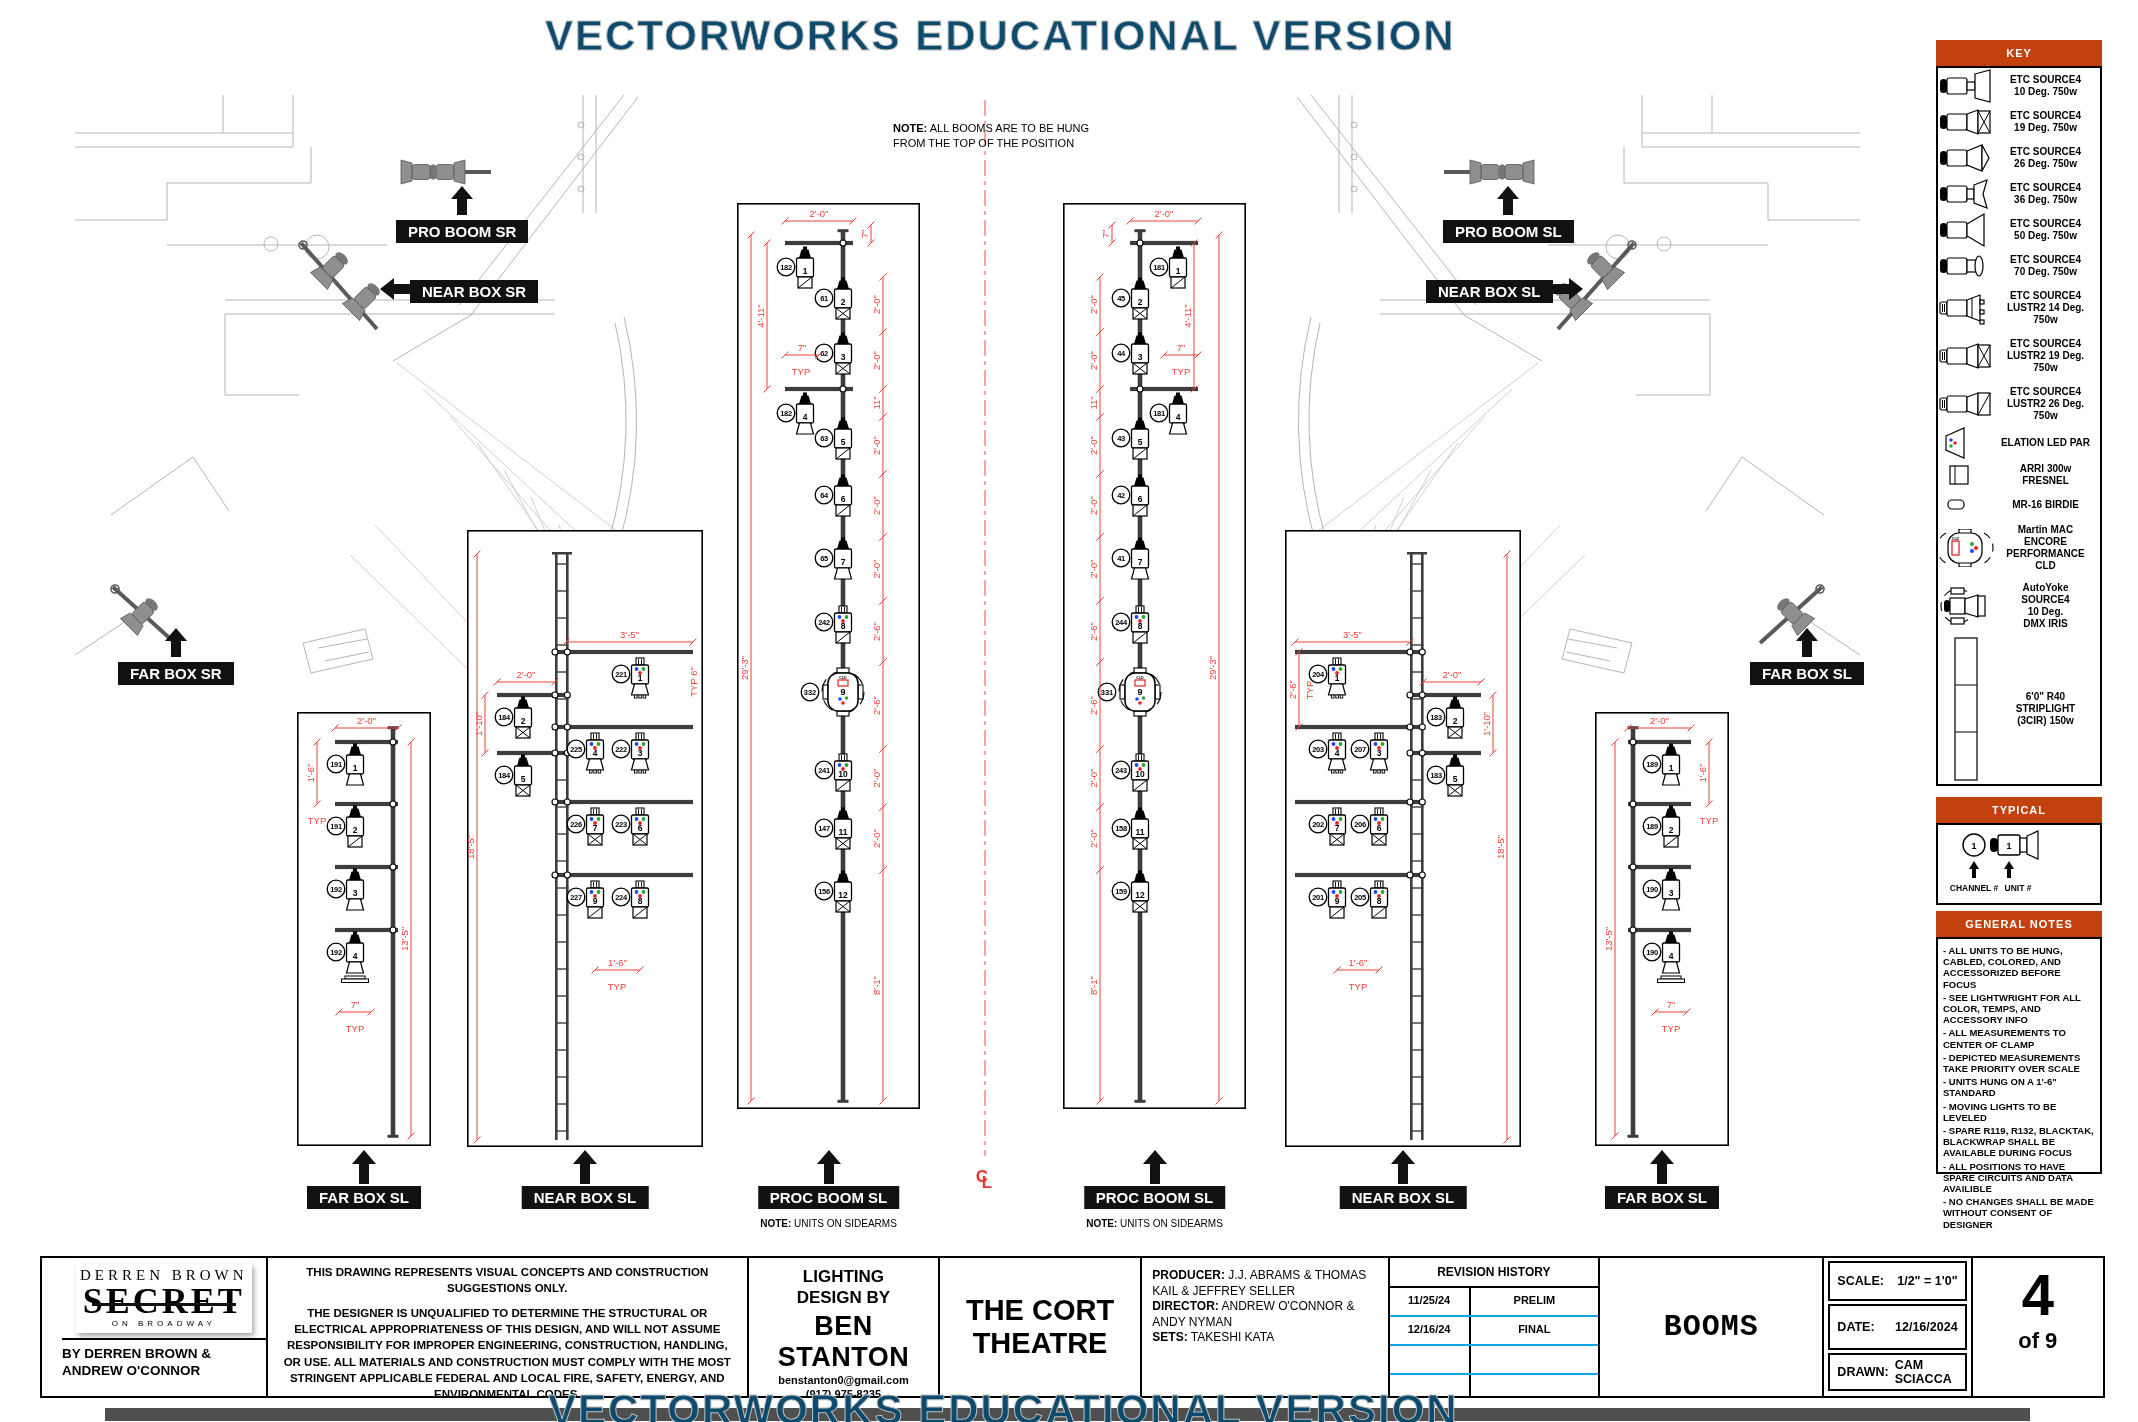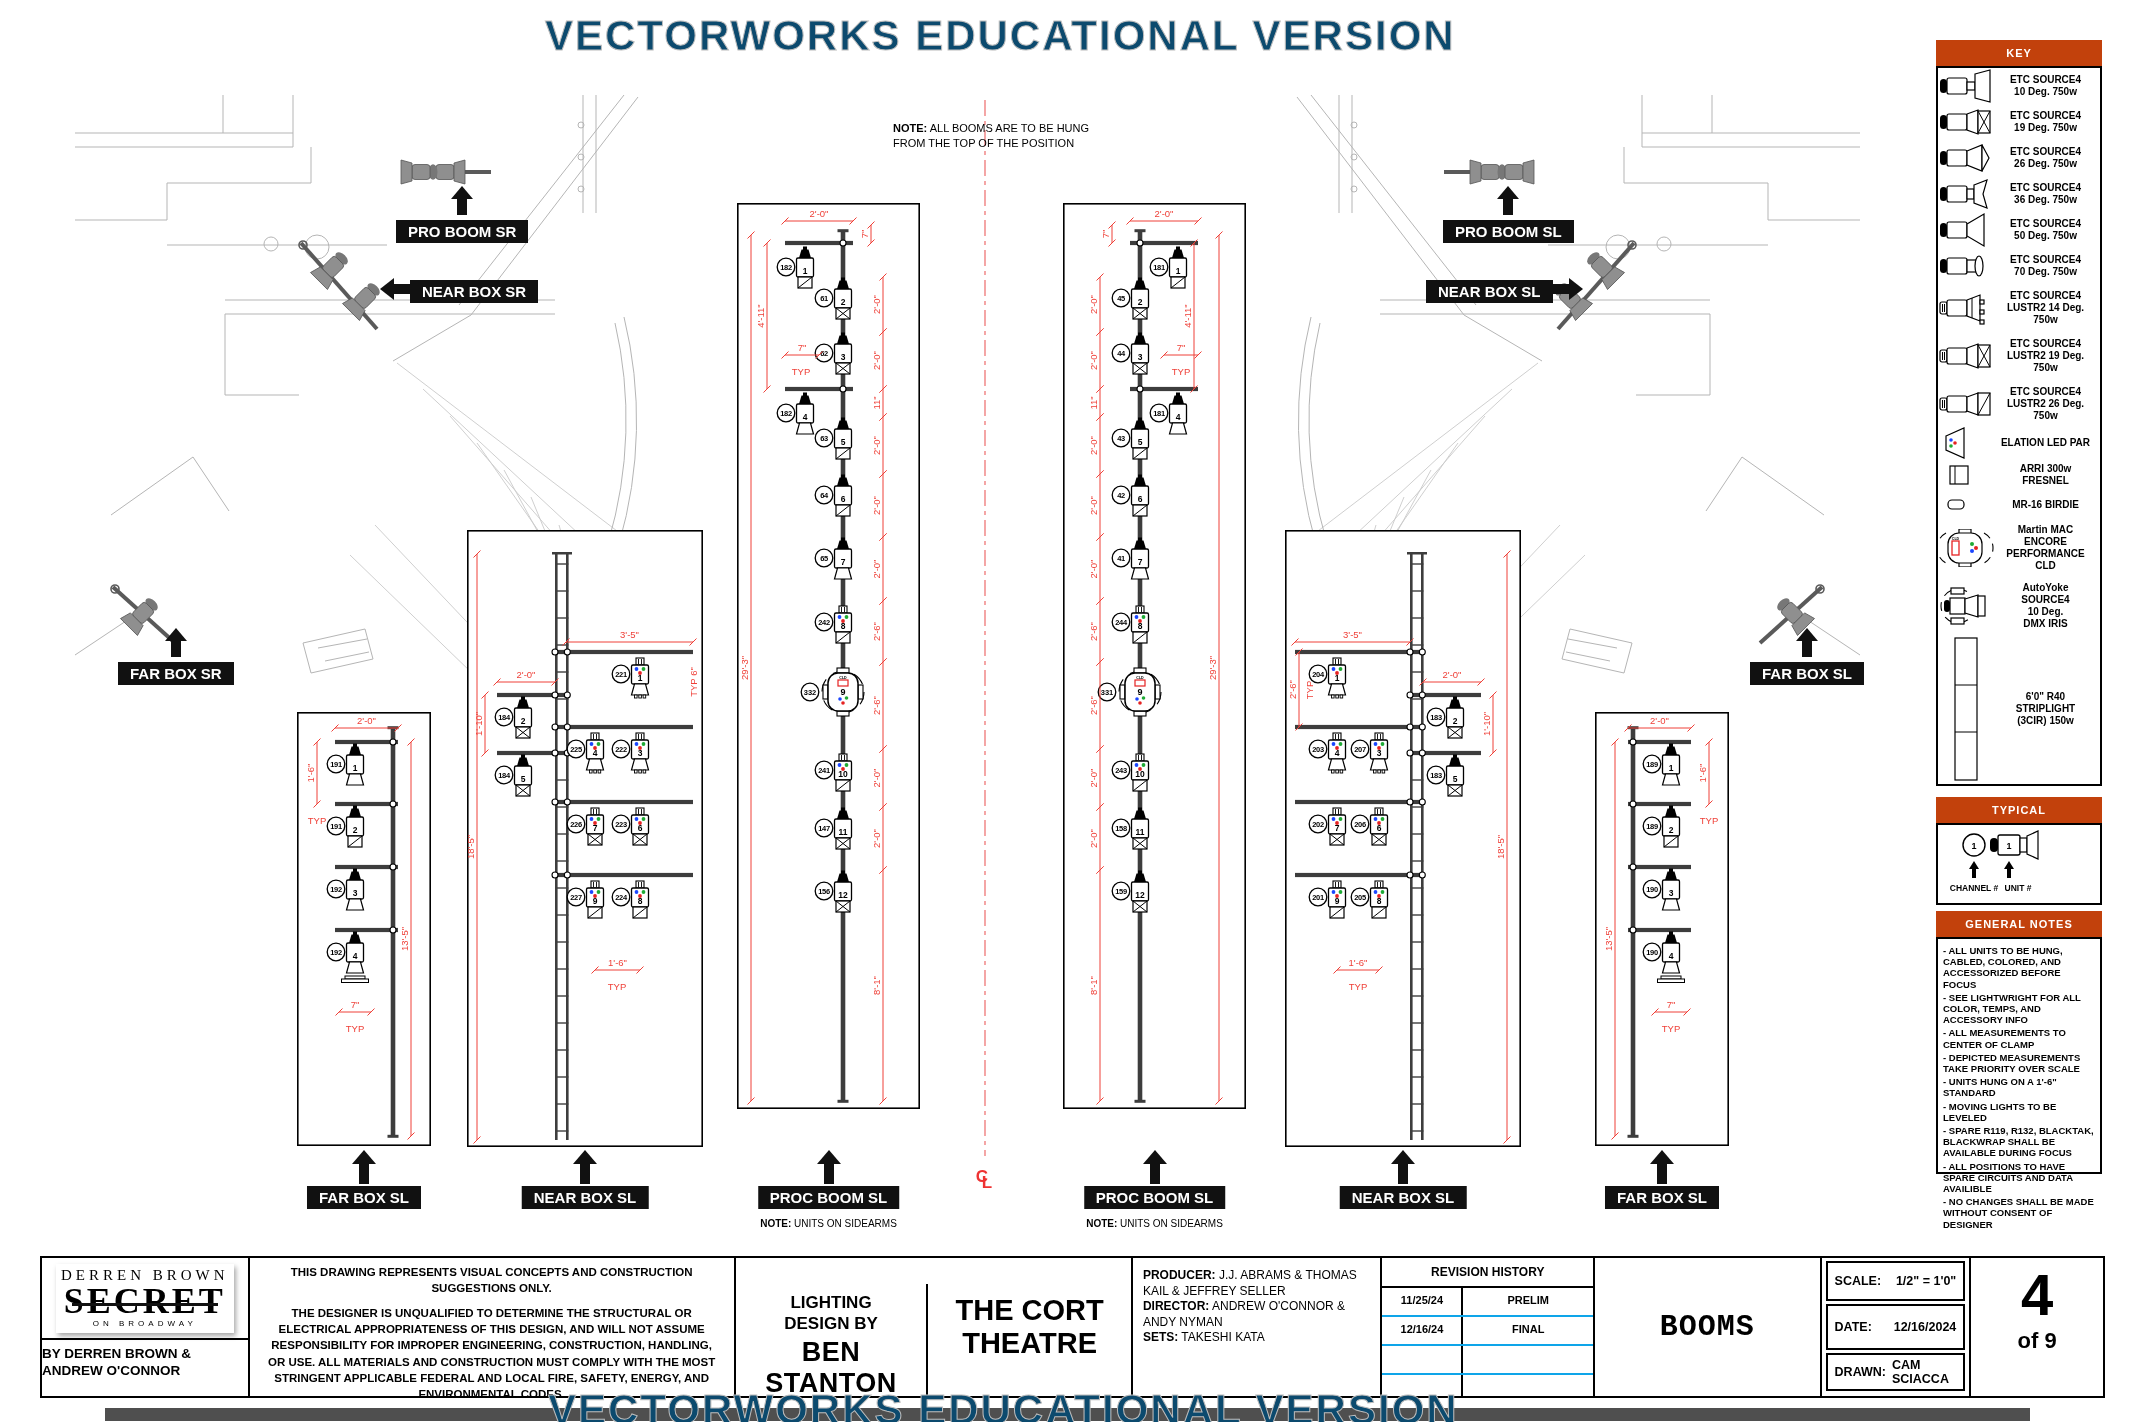--- a/index.html
+++ b/index.html
@@ -20,34 +20,34 @@
       line-height:1.35;z-index:25;}
   
   .panel-hdr{background:#c2410c;color:#fff;font-weight:bold;text-align:center;
       font-size:11px;letter-spacing:1px;line-height:26px;height:26px;}
   .panel-box{background:#fff;border:2px solid #000;}
   .key-row{display:flex;align-items:center;}
   .key-label{flex:1;text-align:center;font-weight:bold;font-size:10px;line-height:1.18;padding-right:3px;}
   .gn-note{font-size:9.5px;font-weight:bold;line-height:1.18;margin-bottom:2px;}
   
   #tblock{position:absolute;left:40px;top:1256px;width:2065px;height:142px;
-      display:flex;border:2px solid #000;box-sizing:border-box;background:#fff;z-index:40;}
+      display:flex;border:2px solid #000;box-sizing:border-box;background:#fff;z-index:40;padding-left:20px;}
   .tb-cell{border-right:2px solid #000;box-sizing:border-box;position:relative;overflow:hidden;}
   .tb-cell:last-child{border-right:none;}
   .disc{font-size:11.5px;font-weight:bold;text-align:center;line-height:1.42;padding:6px 14px;}
   .logo-card{margin:6px 14px 4px 14px;box-shadow:2px 3px 5px rgba(0,0,0,.35);
       text-align:center;padding:3px 2px 5px 2px;background:#fff;position:relative;}
   .logo-l1{font-family:"Liberation Serif",serif;font-size:15px;letter-spacing:4px;}
   .logo-word{font-family:"Liberation Serif",serif;font-size:36px;letter-spacing:3px;
       font-weight:600;line-height:.95;position:relative;}
   .logo-strike{position:absolute;left:8%;right:8%;top:56%;border-top:3px solid #111;}
   .logo-sub{font-size:8px;letter-spacing:4px;margin-top:1px;}
   .logo-by{border-top:2px solid #000;margin-top:5px;padding-top:6px;text-align:left;
       font-weight:bold;font-size:13.5px;line-height:1.25;}
-  .ld-c{text-align:center;padding-top:8px;margin-top:26px;}
+  .ld-c{text-align:center;padding-top:8px;}
   .ld1{font-size:17px;font-weight:bold;line-height:1.25;}
   .ldname{font-size:27px;font-weight:bold;letter-spacing:.5px;margin-top:2px;}
   .ldsm{font-size:11px;font-weight:bold;line-height:1.3;}
   .cort{display:flex;align-items:center;justify-content:center;height:100%;
       font-size:29px;font-weight:bold;text-align:center;line-height:1.15;}
   .cred{padding:10px 8px 0 10px;font-size:12px;line-height:1.3;}
   .rev-title{font-size:12px;font-weight:bold;text-align:center;line-height:28px;height:28px;
       border-bottom:2px solid #000;}
   .rev-row{display:flex;height:27px;border-bottom:2px solid #0ea5e9;}
   .rev-row:last-child{border-bottom:none;}

